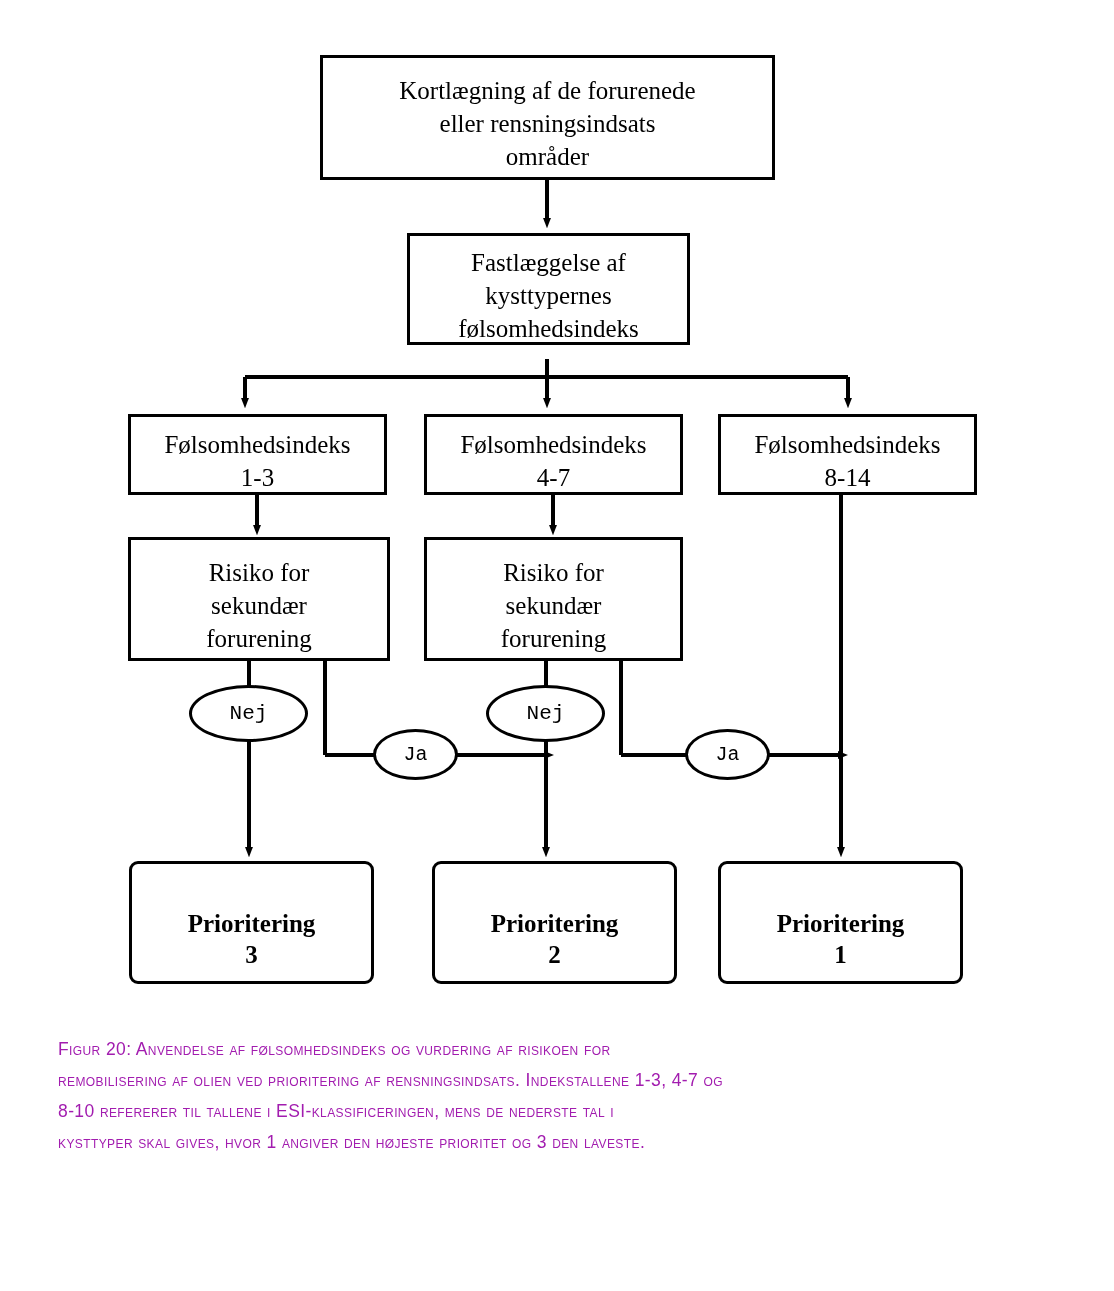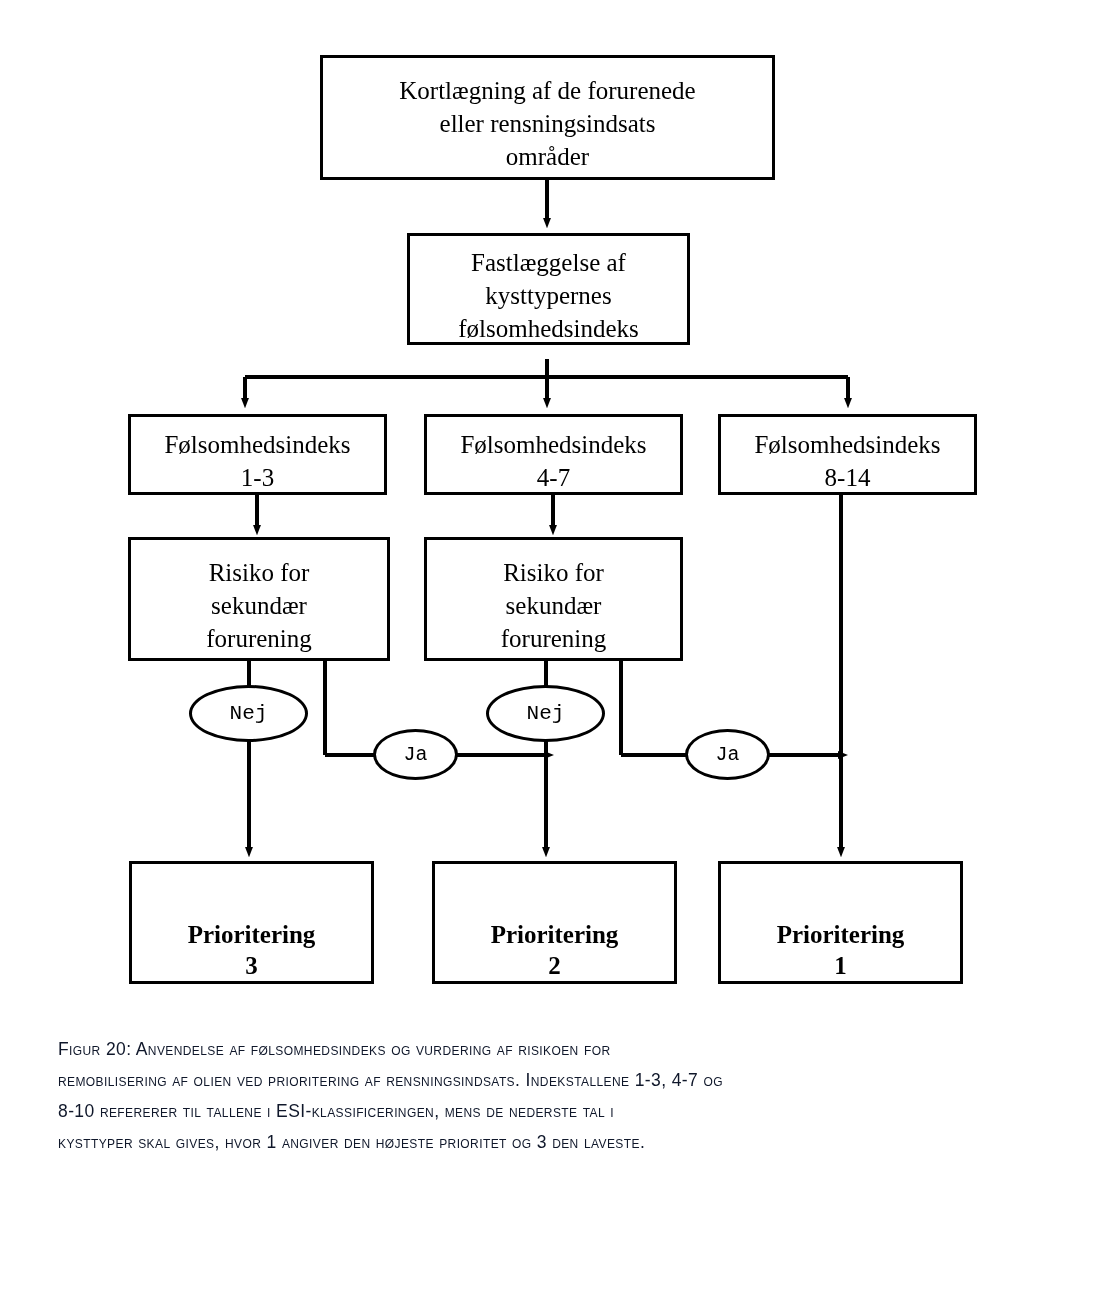--- a/index.html
+++ b/index.html
@@ -46,22 +46,23 @@
     justify-content: center;
     padding-top: 12px;
   }
   .node.plain .line {
     font-size: 25px;
     line-height: 33px;
   }
 
   
   .node.priority {
-    justify-content: flex-end;
+    justify-content: center;
     padding-top: 32px;
+    border-radius: 9px;
   }
   .node.priority .line {
     font-weight: bold;
     font-size: 25px;
     line-height: 31px;
   }
 
   .ellipse {
     position: absolute;
     box-sizing: border-box;
@@ -93,21 +94,21 @@
   #caption {
     position: absolute;
     left: 58px;
     top: 1034px;
     width: 960px;
     font-family: "Liberation Sans", "DejaVu Sans", sans-serif;
     font-size: 17.5px;
     font-variant: small-caps;
     letter-spacing: 0.4px;
     line-height: 31px;
-    color: #0f172a;
+    color: #a21caf;
   }
   #caption .cap-line {
     display: block;
     white-space: nowrap;
   }
 </style>
 </head>
 <body>
 
 <div id="diagram-canvas">

